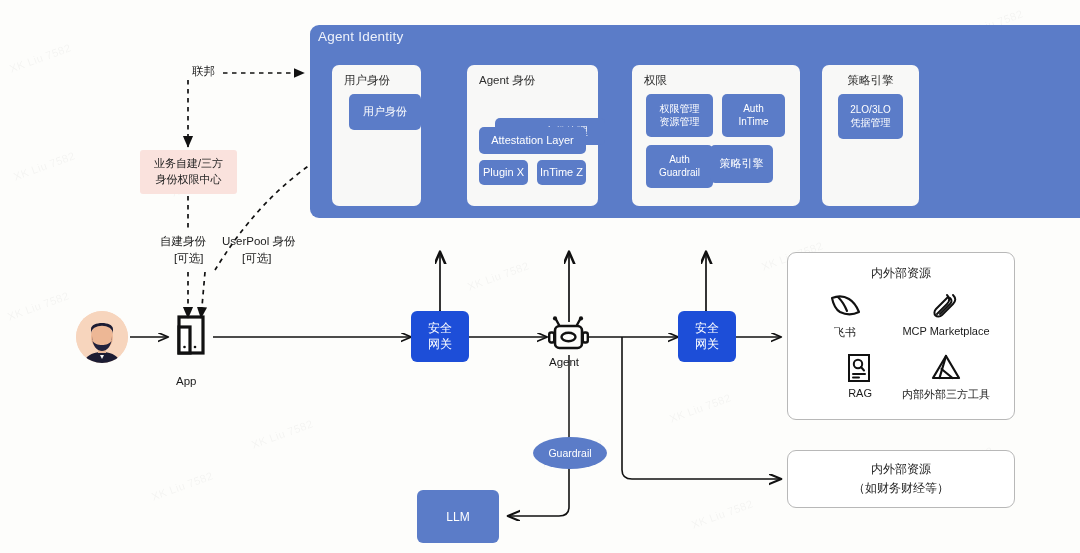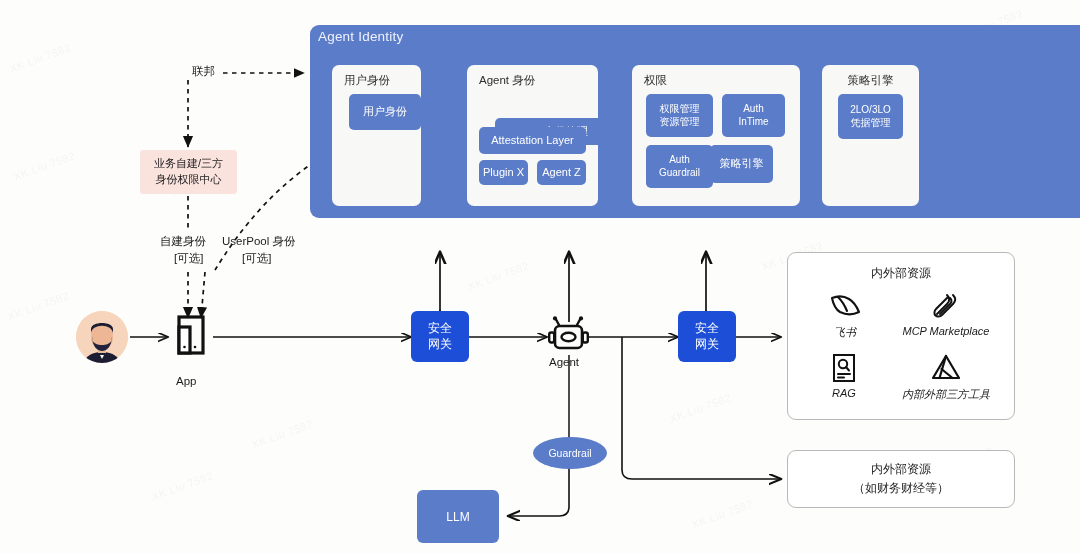--- a/index.html
+++ b/index.html
@@ -66,21 +66,21 @@
     left:533px;top:437px;width:74px;height:32px;
     background:#5b7cc8;border-radius:50%;color:#fff;font-size:10.5px;
     display:flex;align-items:center;justify-content:center;
   }
 
   
   .res-panel{
     background:#fff;border:1.4px solid #b8b8b8;border-radius:9px;
   }
   .res-title{position:absolute;width:100%;text-align:center;font-size:12px;color:#1d1d1d;}
-  .res-cell{position:absolute;display:flex;flex-direction:column;align-items:center;font-style:italic;}
+  .res-cell{position:absolute;display:flex;flex-direction:column;align-items:center;}
   .res-cell .lbl{margin-top:4px;font-size:11px;color:#1b1b1b;white-space:nowrap;}
   svg.lay{position:absolute;left:0;top:0;width:1080px;height:553px;overflow:visible;}
 </style>
 </head>
 <body>
 
 <div id="stage">
 
   <div class="wm" style="left:8px;top:52px;">XK Liu 7582</div>
   <div class="wm" style="left:12px;top:160px;">XK Liu 7582</div>
@@ -153,21 +153,21 @@
     <div class="abs id-card" style="left:22px;width:89px;">
       <div class="id-card-title">用户身份</div>
       <div class="blue-chip" style="left:17px;top:29px;width:72px;height:36px;">用户身份</div>
     </div>
 
     <div class="abs id-card" style="left:157px;width:131px;">
       <div class="id-card-title">Agent 身份</div>
       <div class="blue-chip" style="left:28px;top:29px;width:110px;height:27px;margin-top:24px;">Agent 身份管理</div>
       <div class="blue-chip" style="left:12px;top:62px;width:107px;height:27px;">Attestation Layer</div>
       <div class="blue-chip" style="left:12px;top:95px;width:49px;height:25px;">Plugin X</div>
-      <div class="blue-chip" style="left:70px;top:95px;width:49px;height:25px;">Agent Z</div>
+      <div class="blue-chip" style="left:70px;top:95px;width:49px;height:25px;">InTime Z</div>
     </div>
 
     <div class="abs id-card" style="left:322px;width:168px;">
       <div class="id-card-title">权限</div>
       <div class="blue-chip two-line" style="left:14px;top:29px;width:67px;height:43px;flex-direction:column;">
         <span>权限管理</span>
         <span>资源管理</span>
       </div>
       <div class="blue-chip two-line" style="left:90px;top:29px;width:63px;height:43px;flex-direction:column;">
         <span>Auth</span>
@@ -267,21 +267,21 @@
 
     <div class="res-cell" style="left:100px;top:38px;width:116px;">
       <svg width="30" height="30" viewBox="0 0 30 30">
         <path d="M22 4 C25 7 25 10 22 13 L11 24 C9 26 6 26 4.5 24.5 C3 23 3 20 5 18 L17 6" fill="none" stroke="#111" stroke-width="2" stroke-linecap="round"></path>
         <path d="M19 7 C21 9 21 11 19 13 L9 23" fill="none" stroke="#111" stroke-width="2" stroke-linecap="round"></path>
         <path d="M16 4 C19 7 19 10 16 13 L6 23" fill="none" stroke="#111" stroke-width="2" stroke-linecap="round"></path>
       </svg>
       <span class="lbl">MCP Marketplace</span>
     </div>
 
-    <div class="res-cell" style="left:21px;top:100px;width:70px;">
+    <div class="res-cell" style="left:14px;top:100px;width:70px;align-items:flex-end;">
       <svg width="26" height="30" viewBox="0 0 26 30">
         <rect x="3" y="2" width="20" height="26" fill="none" stroke="#111" stroke-width="2"></rect>
         <circle cx="12" cy="11" r="4.2" fill="none" stroke="#111" stroke-width="2"></circle>
         <path d="M15 14 L18 17.5" stroke="#111" stroke-width="2" stroke-linecap="round"></path>
         <path d="M7 21 h12" stroke="#111" stroke-width="2" stroke-linecap="round"></path>
         <path d="M7 24.5 h6" stroke="#111" stroke-width="2" stroke-linecap="round"></path>
       </svg>
       <span class="lbl">RAG</span>
     </div>
 

